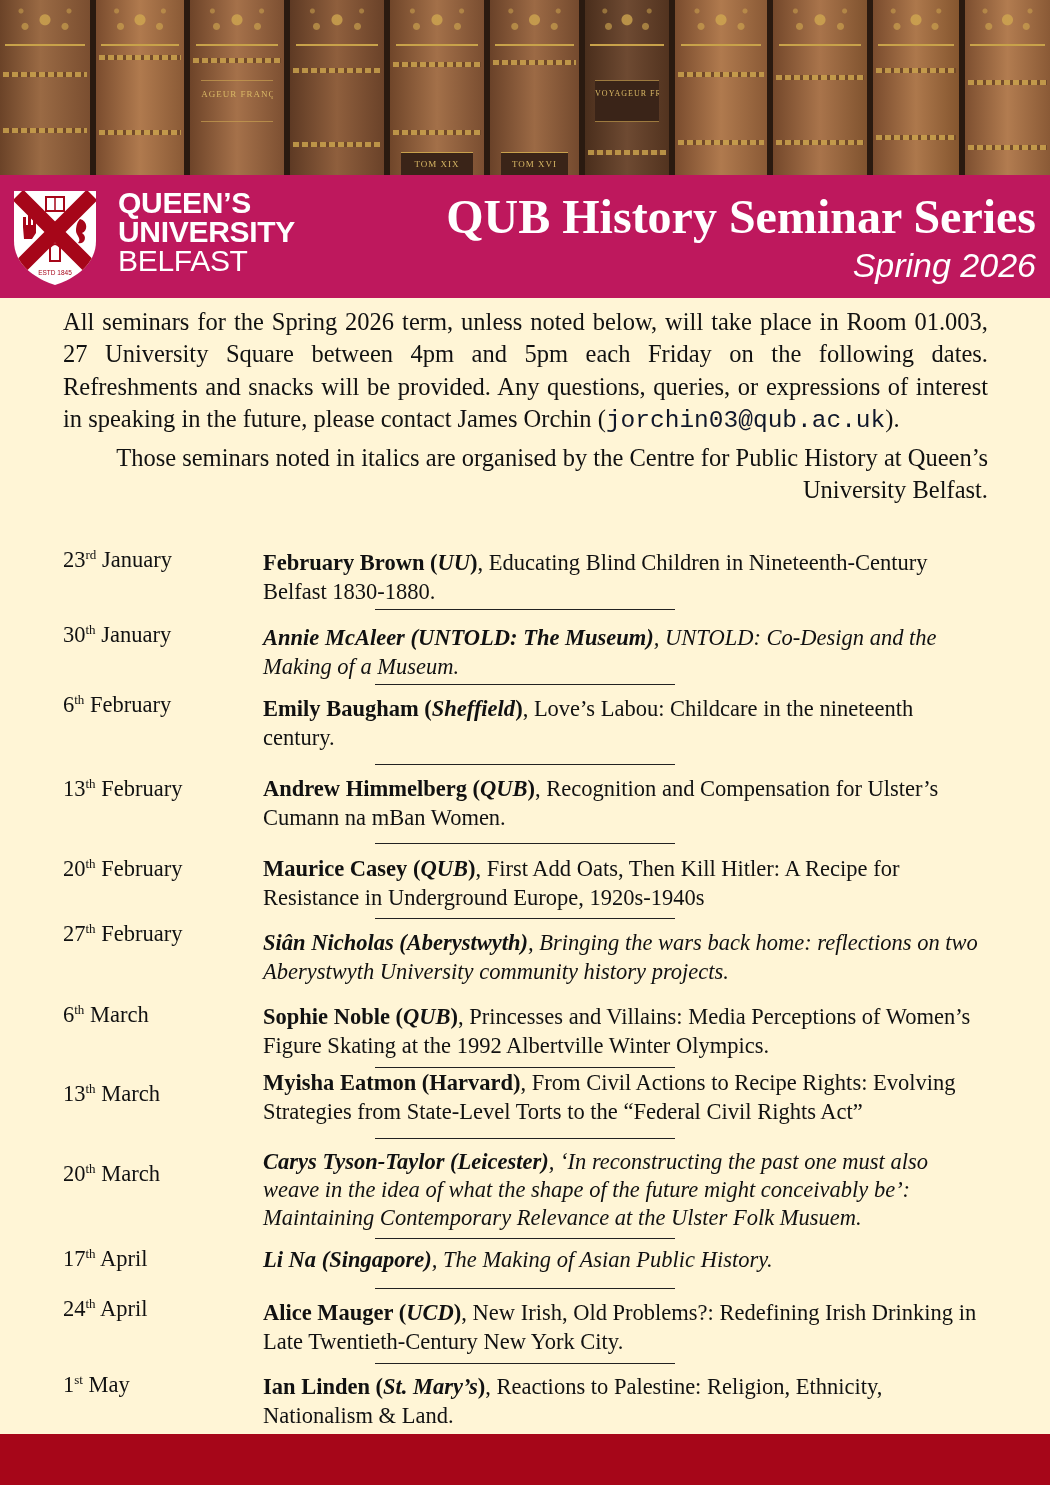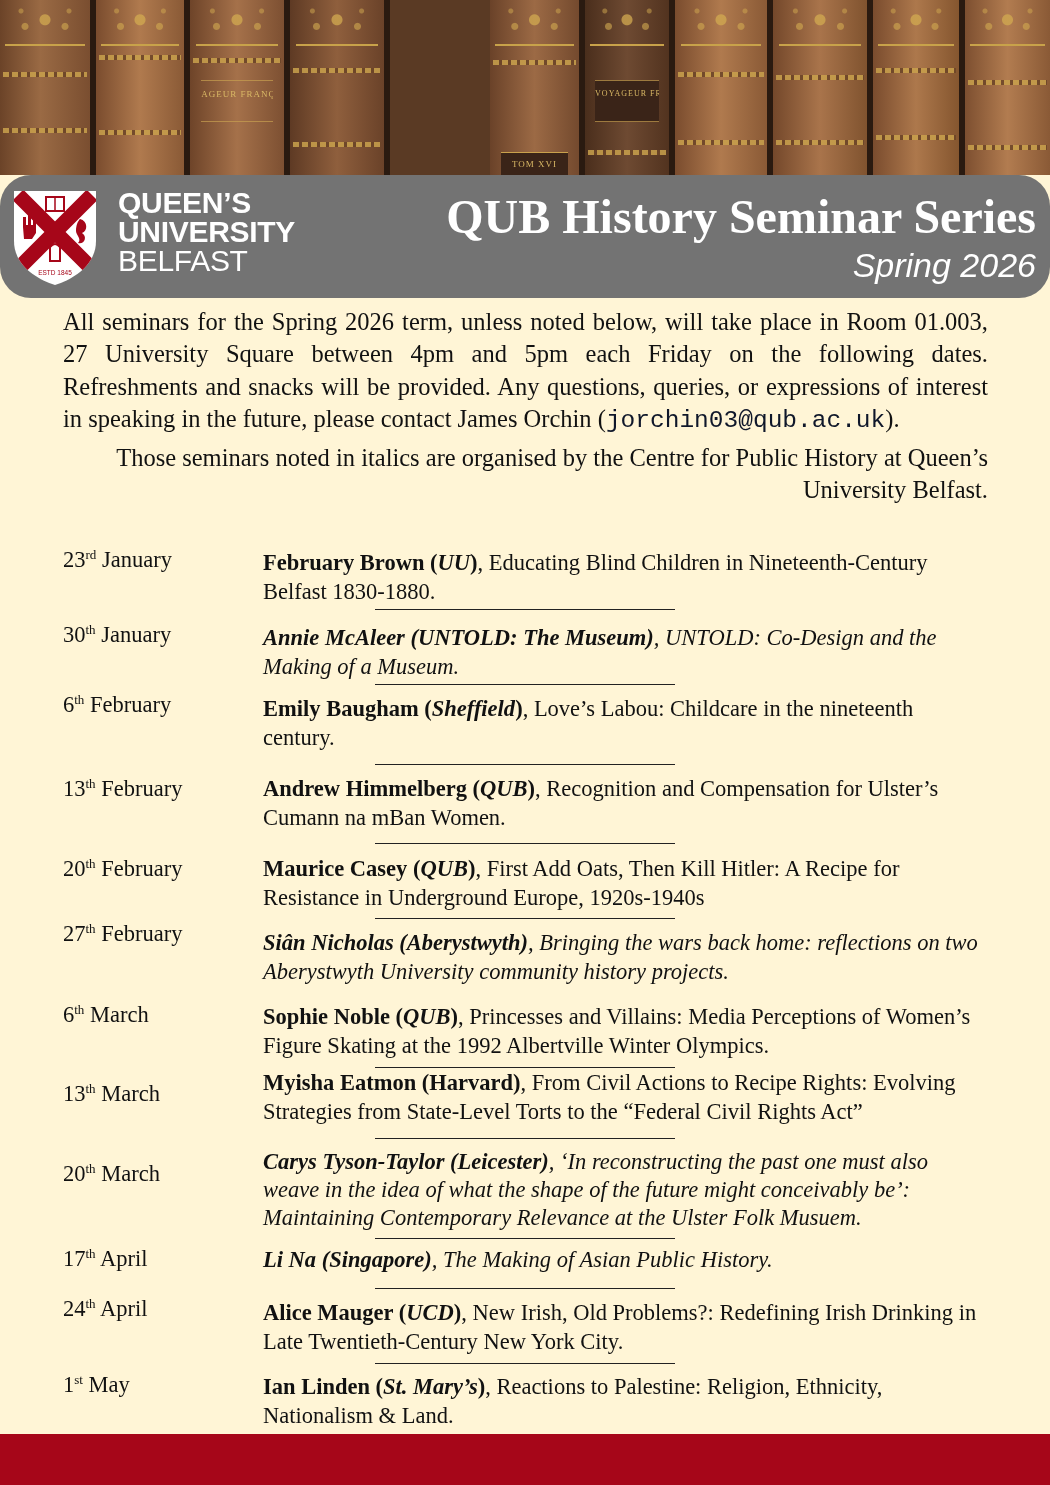--- a/index.html
+++ b/index.html
@@ -44,21 +44,21 @@
   .spine .tom {
     position: absolute; left: 12%; right: 12%; bottom: 0; height: 22px;
     background: #3a2418; border-top: 1px solid #c9a14c;
     font-size: 9px; color: #d9b865; text-align: center; line-height: 22px;
     letter-spacing: 1px;
   }
 
   
   .header {
     position: absolute; left: 0; top: 175px; width: 1050px; height: 123px;
-    background: #737373; color: #fff; border-radius: 31px;
+    background: #be185d; color: #fff;
   }
   .crest {
     position: absolute; left: 10px; top: 12px; width: 90px; height: 100px;
   }
   .uni-name {
     position: absolute; left: 118px; top: 13px;
     font-family: "Liberation Sans", "DejaVu Sans", sans-serif; font-weight: bold;
     font-size: 30px; line-height: 29px; color: #fff; letter-spacing: -0.3px;
   }
   .uni-name .l3 { font-weight: normal; }
@@ -123,20 +123,26 @@
   </div>
   <div class="spine" style="left:190px;width:100px;background:linear-gradient(90deg,#6e4429,#a5714a 50%,#7d5032);">
     <div class="orn"></div>
       <div class="band" style="top:58px"></div>
     <div class="label">AGEUR FRANÇOIS</div>
   </div>
   <div class="spine" style="left:290px;width:100px;background:linear-gradient(90deg,#5e3a24,#8f5f3d 50%,#6a4229);">
     <div class="orn"></div>
       <div class="band" style="top:68px"></div>
       <div class="band" style="top:142px"></div>
+  </div>
+  <div class="spine" style="left:390px;width:100px;background:linear-gradient(90deg,#70462a,#a37049 50%,#7a4e31);">
+    <div class="orn"></div>
+      <div class="band" style="top:62px"></div>
+      <div class="band" style="top:130px"></div>
+    <div class="tom">TOM XIX</div>
   </div>
   <div class="spine" style="left:490px;width:95px;background:linear-gradient(90deg,#6a4229,#9c6a45 50%,#744a2e);padding-left:40px;">
     <div class="orn"></div>
       <div class="band" style="top:60px"></div>
     <div class="tom">TOM XVI</div>
   </div>
   <div class="spine" style="left:585px;width:90px;background:linear-gradient(90deg,#4a2e1c,#6e4a32 50%,#52331f);">
     <div class="orn"></div>
     <div class="label" style="background:#3a2418;font-size:8px;">VOYAGEUR FRANÇOIS</div>
     <div class="band" style="top:150px"></div>

